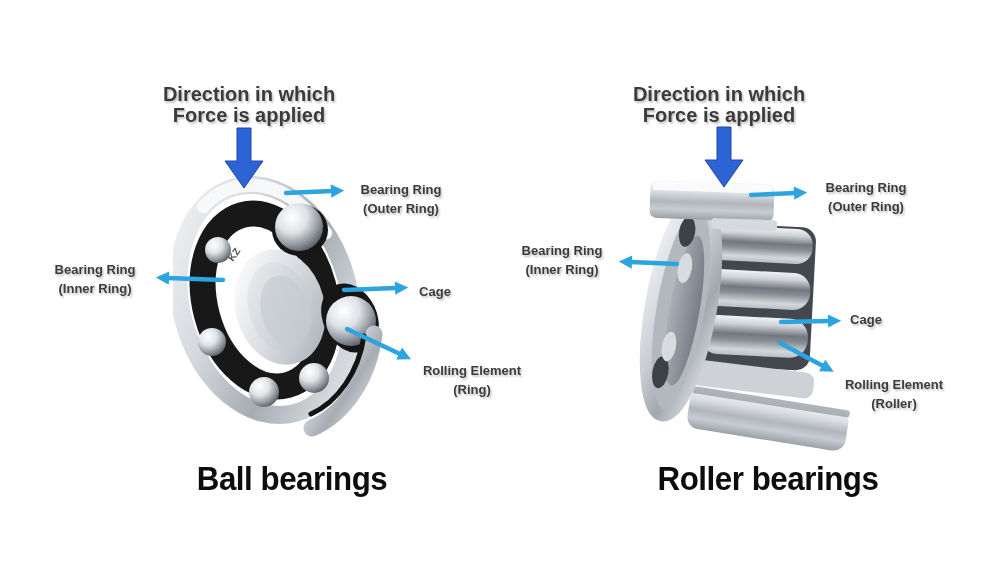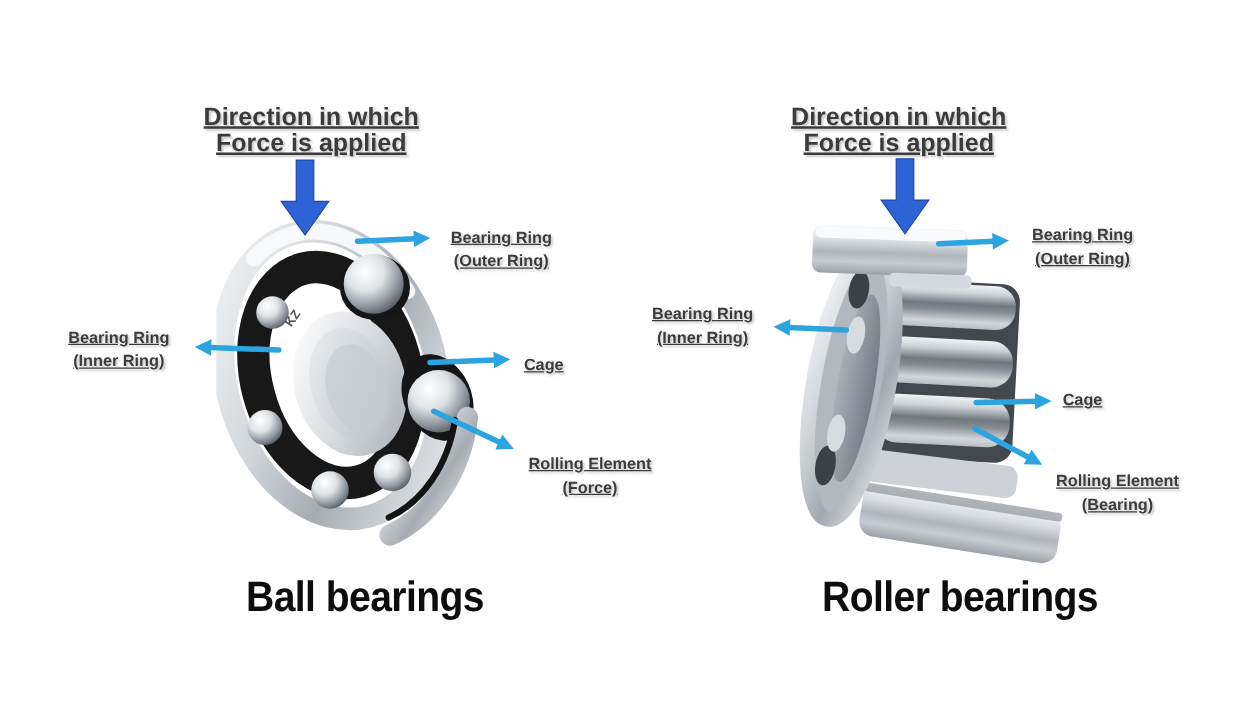--- a/index.html
+++ b/index.html
@@ -8,21 +8,21 @@
     position:relative;width:1000px;height:563px;overflow:hidden;
     background:var(--background,#fff);
     font-family:"Liberation Sans",sans-serif;
   }
   .lbl{
     position:absolute;transform:translateX(-50%);
     font-weight:700;font-size:13px;line-height:19px;
     color:var(--label-text,#3b3b3b);text-align:center;white-space:nowrap;
     text-shadow:1.5px 1.5px 2px #c6c6c6;
   }
-  .lbl span{display:block;text-decoration:underline;}
+  .lbl span{display:block;}
   .lbl.force{font-size:20px;line-height:21px;}
   .caption{
     position:absolute;transform:translateX(-50%) scaleX(0.92);
     font-weight:700;font-size:34px;line-height:34px;letter-spacing:-0.5px;
     color:var(--caption-text,#0d0d0d);white-space:nowrap;
   }
   svg.overlay{position:absolute;left:0;top:0;width:1000px;height:563px;pointer-events:none;}
   svg.bearing{position:absolute;}
   .arrow-line{stroke:var(--label-arrow,#2BA4E0);stroke-width:4.4;stroke-linecap:round;}
   .force-arrow{fill:var(--force-arrow,#2E63D6);stroke:var(--force-arrow-dark,#1E49A8);stroke-width:1;}
@@ -162,38 +162,38 @@
   </div>
   <div class="lbl" style="left:95px;top:260px">
     <span>Bearing Ring</span>
     <span>(Inner Ring)</span>
   </div>
   <div class="lbl" style="left:435px;top:282px">
     <span>Cage</span>
   </div>
   <div class="lbl" style="left:472px;top:361px">
     <span>Rolling Element</span>
-    <span>(Force)</span>
+    <span>(Ring)</span>
   </div>
   <div class="caption" style="left:292px;top:461px">Ball bearings</div>
 
   <div class="lbl force" style="left:719px;top:84px">
     <span>Direction in which</span>
     <span>Force is applied</span>
   </div>
   <div class="lbl" style="left:866px;top:178px">
     <span>Bearing Ring</span>
     <span>(Outer Ring)</span>
   </div>
   <div class="lbl" style="left:562px;top:241px">
     <span>Bearing Ring</span>
     <span>(Inner Ring)</span>
   </div>
   <div class="lbl" style="left:866px;top:310px">
     <span>Cage</span>
   </div>
   <div class="lbl" style="left:894px;top:375px">
     <span>Rolling Element</span>
-    <span>(Bearing)</span>
+    <span>(Roller)</span>
   </div>
   <div class="caption" style="left:768px;top:461px">Roller bearings</div>
 
 </div>
 
 </body></html>

